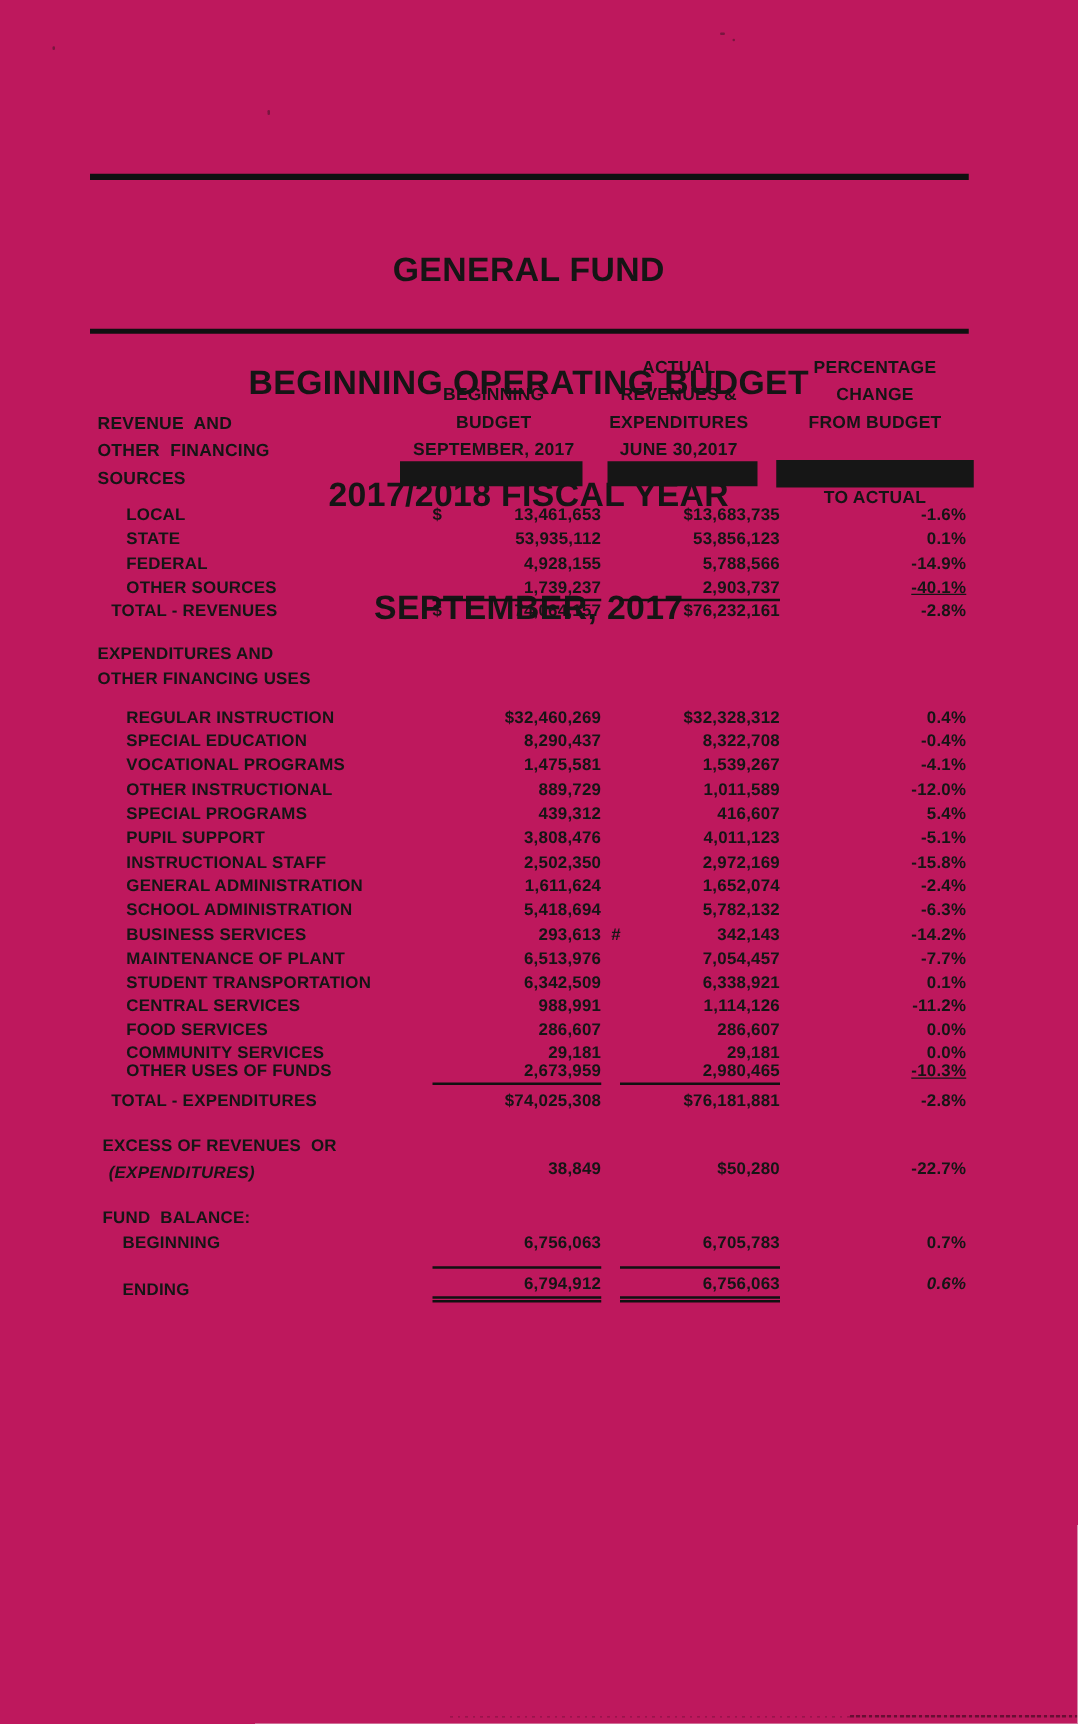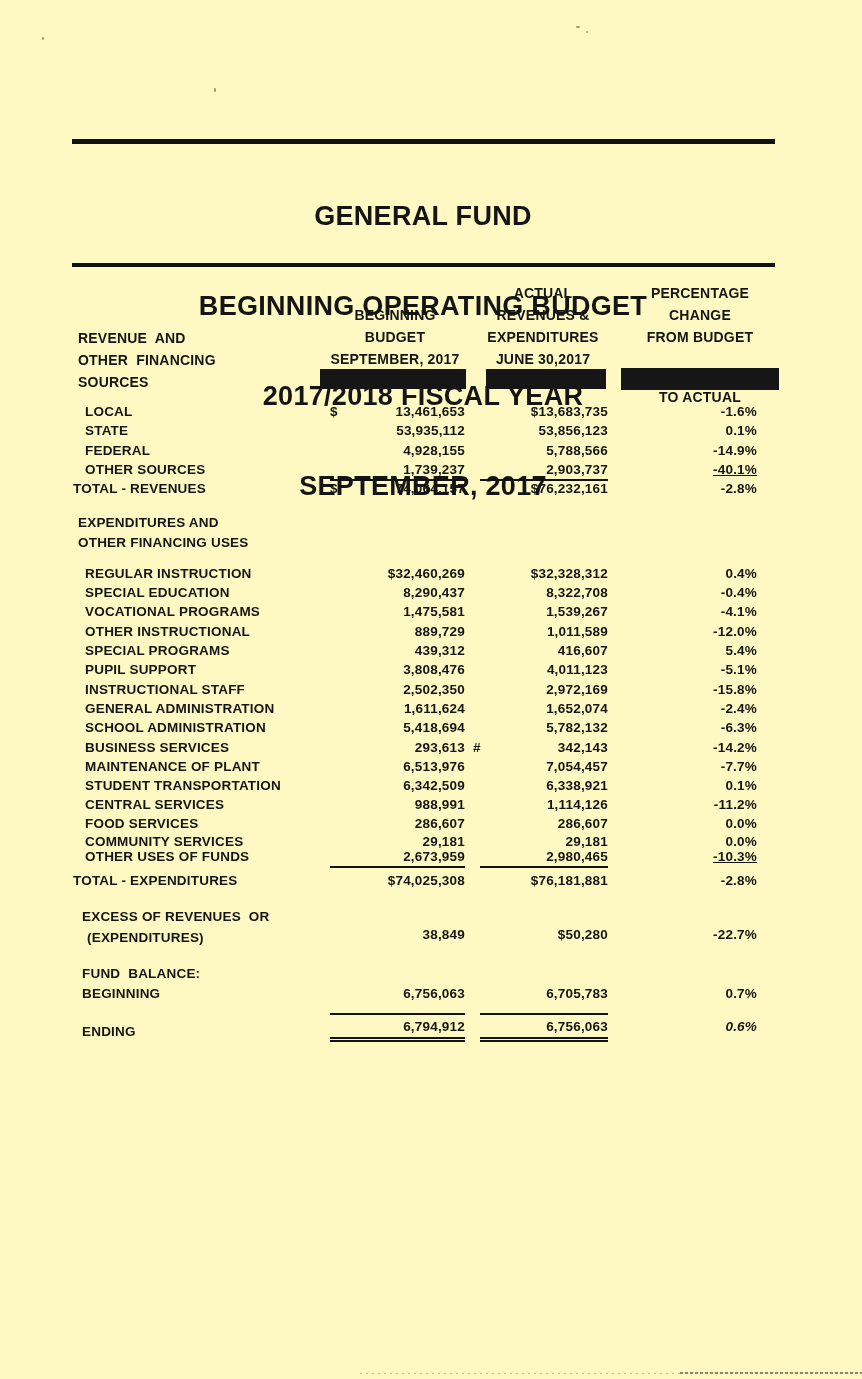--- a/index.html
+++ b/index.html
@@ -1,33 +1,33 @@
 <!DOCTYPE html>
 <html><head>
 <meta charset="utf-8">
 <style>
   html,body { margin:0; padding:0; background:#e8e8e8; }
   .page {
     position:relative; width:862px; height:1379px; margin:0 auto;
-    background:#fef9c3; overflow:hidden;
+    background:#be185d; overflow:hidden;
     font-family:"Liberation Sans", sans-serif;
     font-weight:bold; color:#151515;
   }
   .rule { position:absolute; background:#101010; }
   .title {
     position:absolute; left:70px; top:141px; width:706px;
     text-align:center; font-size:27px; line-height:30px; letter-spacing:.3px;
     white-space:pre;
   }
   .hdr { position:absolute; font-size:14px; letter-spacing:.2px; white-space:pre; }
   .hc2 { left:320px; width:150px; text-align:center; }
   .hc3 { left:466px; width:154px; text-align:center; }
   .hc4 { left:620px; width:160px; text-align:center; }
   .bar { position:absolute; top:369px; height:20px; background:#161616; }
-  .row { position:absolute; left:0; width:784px; height:18px; font-size:13.5px; letter-spacing:.2px; }
+  .row { position:absolute; left:16px; width:784px; height:18px; font-size:13.5px; letter-spacing:.2px; }
   .row span { position:absolute; top:0; white-space:pre; }
   .c-label  { left:85px; }
   .c-total  { left:73px; }
   .c-fb     { left:82px; }
   .c-dollar { left:330px; }
   .c-budget { left:330px; width:135px; text-align:right; }
   .c-note   { left:473px; }
   .c-actual { left:480px; width:128px; text-align:right; }
   .c-pct    { left:660px; width:97px;  text-align:right; }
   .u .c-budget, .u .c-actual { border-bottom:2px solid #111; padding-bottom:2px; }
@@ -226,21 +226,21 @@
     <span class="c-pct">-10.3%</span>
   </div>
   <div class="row" style="top:873px;">
     <span class="c-total">TOTAL - EXPENDITURES</span>
     <span class="c-budget">$74,025,308</span>
     <span class="c-actual">$76,181,881</span>
     <span class="c-pct">-2.8%</span>
   </div>
 
   <div class="sec" style="left:82px; top:909px;">EXCESS OF REVENUES  OR</div>
-  <div class="sec" style="left:87px; top:930px;">(EXPENDITURES)</div>
+  <div class="sec" style="left:87px; top:930px;font-style:italic;">(EXPENDITURES)</div>
   <div class="row" style="top:927px;">
     <span class="c-budget">38,849</span>
     <span class="c-actual">$50,280</span>
     <span class="c-pct">-22.7%</span>
   </div>
 
   <div class="sec" style="left:82px; top:966px;">FUND  BALANCE:</div>
   <div class="row" style="top:986px;">
     <span class="c-fb">BEGINNING</span>
     <span class="c-budget">6,756,063</span>

